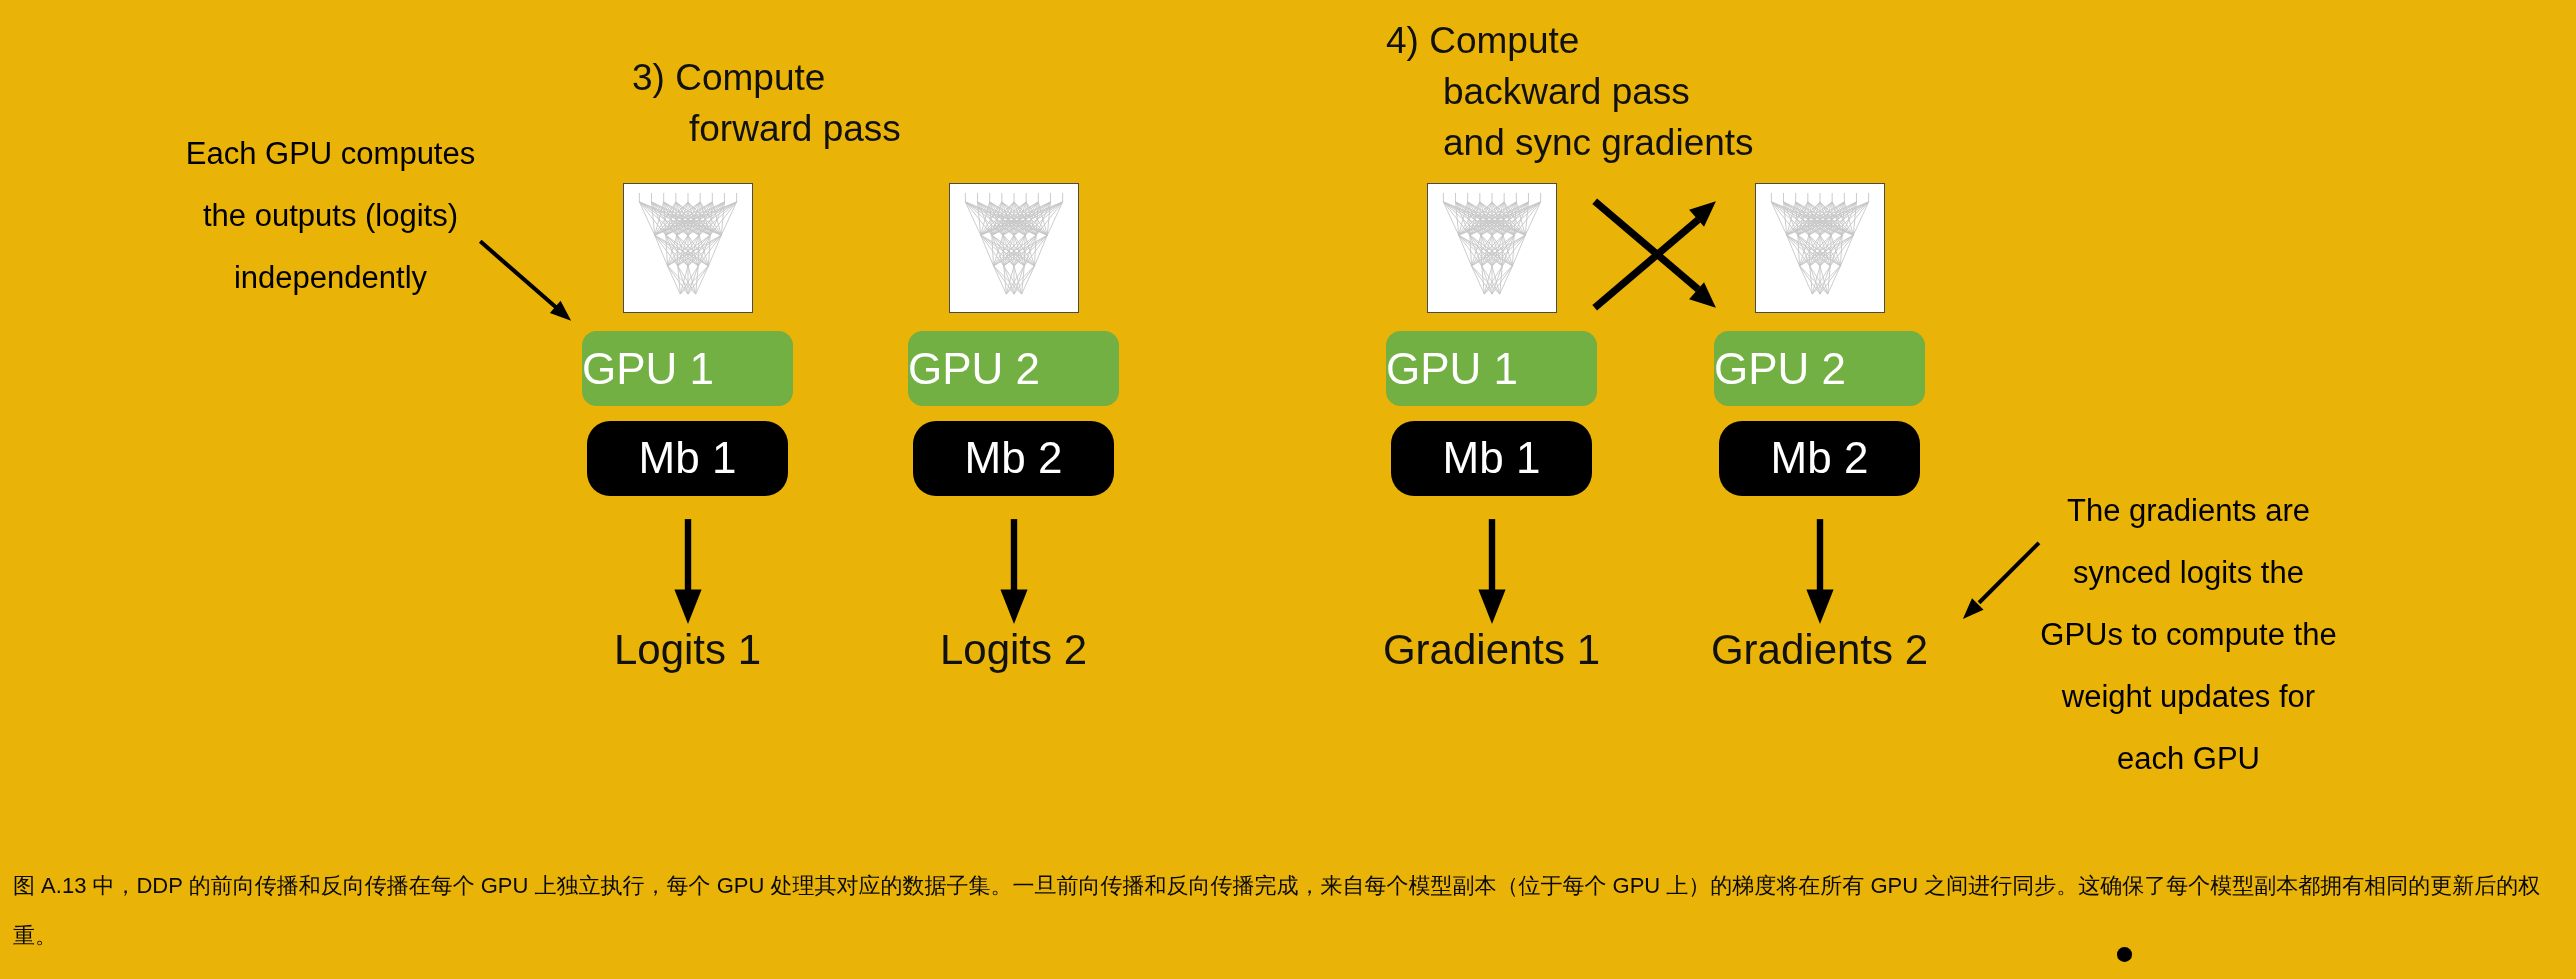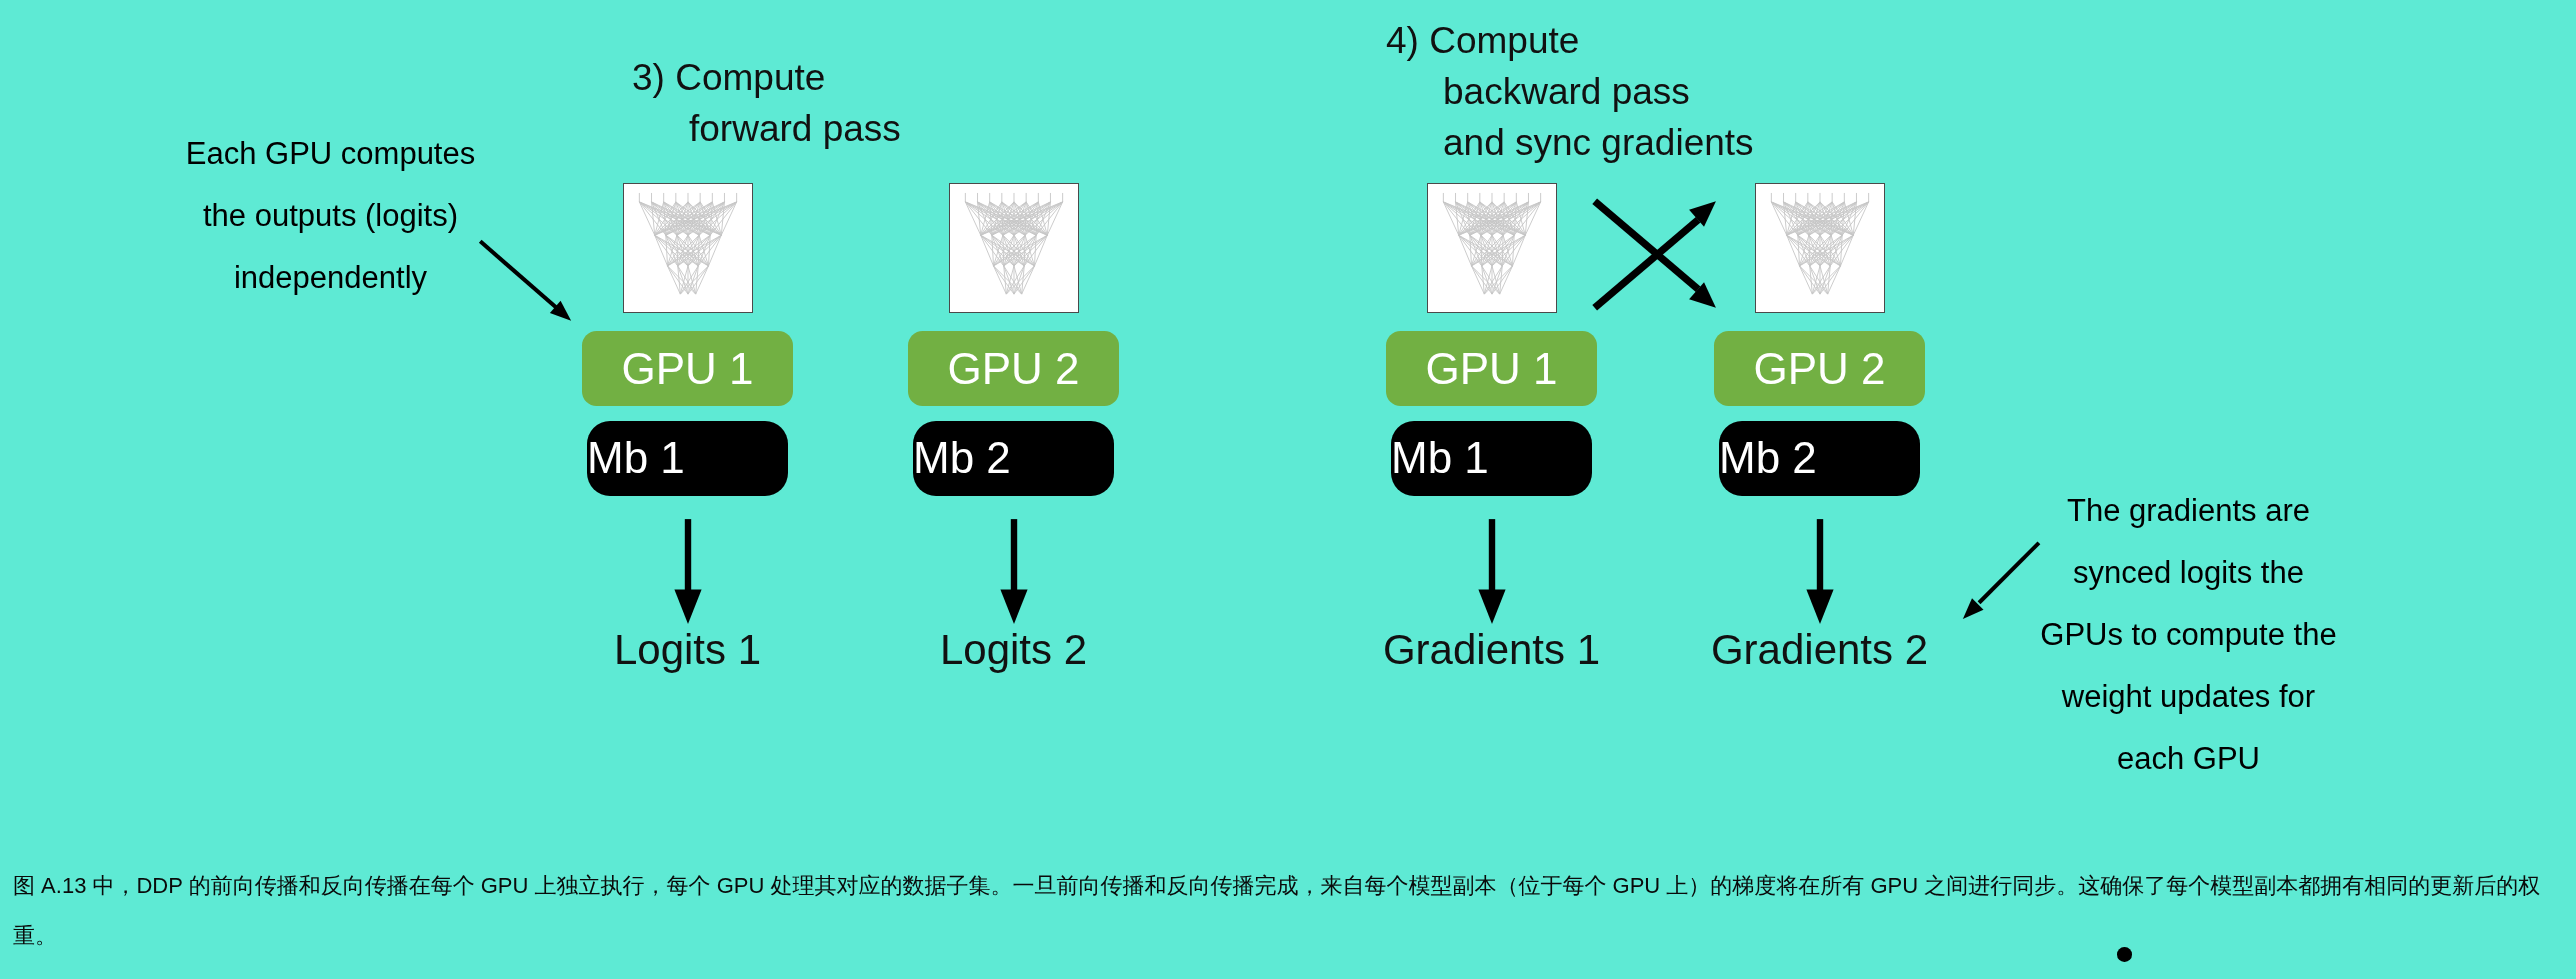--- a/index.html
+++ b/index.html
@@ -1,31 +1,31 @@
 <!DOCTYPE html>
 <html style="font-size:13px"><head>
 <meta charset="utf-8">
 <style>
   *{margin:0;padding:0;box-sizing:border-box}
   html,body{background:#fff}
   body{font-family:"Liberation Sans","DejaVu Sans",sans-serif;color:#000}
-  .canvas{position:relative;width:2576px;height:979px;background:#5eead4;overflow:hidden}
+  .canvas{position:relative;width:2576px;height:979px;background:#eab308;overflow:hidden}
 
   .step-title{position:absolute;font-size:37px;line-height:51px;color:#111;white-space:nowrap}
   .step-title .indent{padding-left:57px}
 
   .note{position:absolute;font-weight:normal;font-size:31px;line-height:62px;text-align:center;color:#000}
 
   .unit{position:absolute;top:183px;width:211px;display:flex;flex-direction:column;align-items:center}
   svg.nn-mesh{width:130px;height:130px;border:1.6px solid #4a4a4a;background:#fff;margin-bottom:18px}
   svg.nn-mesh line{stroke:#c6c6c6;stroke-width:.7;fill:none}
 
-  .gpu-box{width:211px;height:75px;border-radius:14.6px;display:flex;align-items:center;justify-content:center;
+  .gpu-box{width:211px;height:75px;border-radius:14.6px;display:flex;align-items:center;justify-content:flex-start;
            color:#fff;font-size:44px;margin-bottom:14.6px}
-  .mb-box{width:201px;height:75px;border-radius:23px;display:flex;align-items:center;
+  .mb-box{width:201px;height:75px;border-radius:23px;display:flex;align-items:center;justify-content:center;
           color:#fff;font-size:44px}
 
   .down-arrow{margin-top:21px}
   .down-arrow line{stroke:#000;stroke-width:8}
   .down-arrow polygon{fill:#000}
 
   .out-label{margin-top:0;font-size:42px;white-space:nowrap;color:#111}
 
   .annot-arrow{position:absolute}
   .annot-arrow line{stroke:#000;stroke-width:5}

